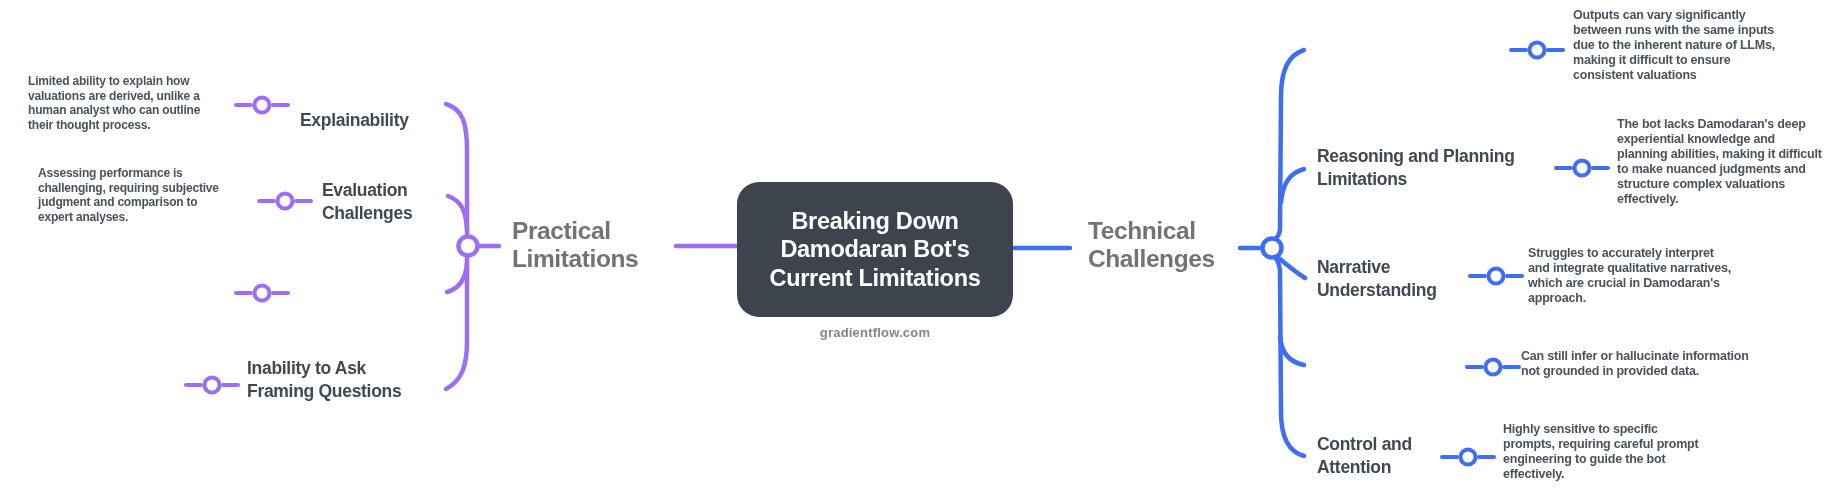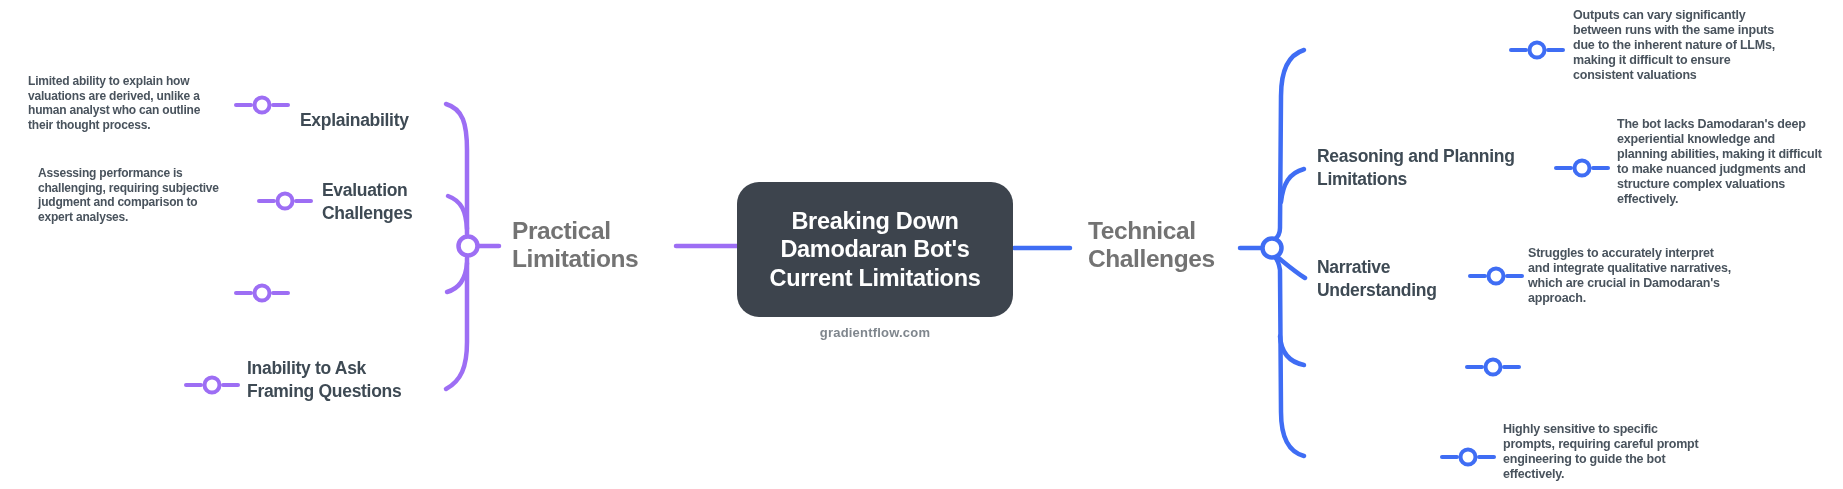--- a/index.html
+++ b/index.html
@@ -156,19 +156,23 @@
 structure complex valuations
 effectively.</div>
 
   <div class="sublabel" style="left:1317px;top:256px;width:150px">Narrative
 Understanding</div>
   <div class="desc r" style="left:1528px;top:246px;width:240px">Struggles to accurately interpret
 and integrate qualitative narratives,
 which are crucial in Damodaran's
 approach.</div>
 
+  <div class="desc r" style="left:1521px;top:349px;width:270px">Can still infer or hallucinate information
+not grounded in provided data.</div>
 
+  <div class="sublabel" style="left:1317px;top:433px;width:130px">Control and
+Attention</div>
   <div class="desc r" style="left:1503px;top:422px;width:230px">Highly sensitive to specific
 prompts, requiring careful prompt
 engineering to guide the bot
 effectively.</div>
 
 </div>
 
 </body></html>

